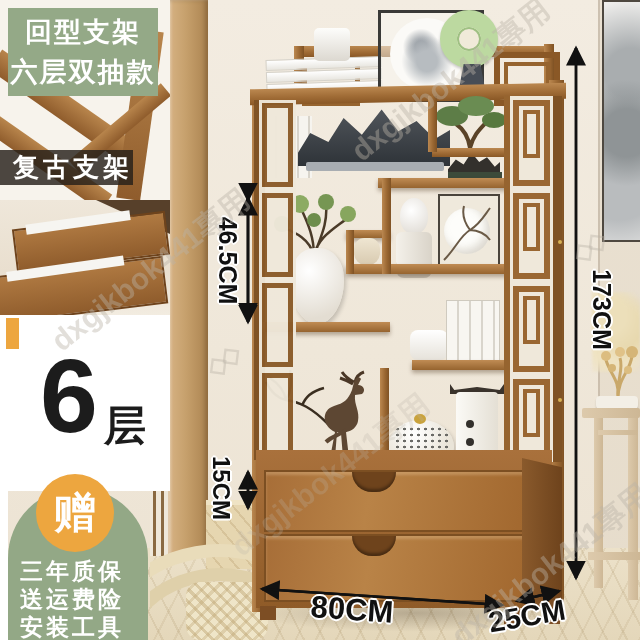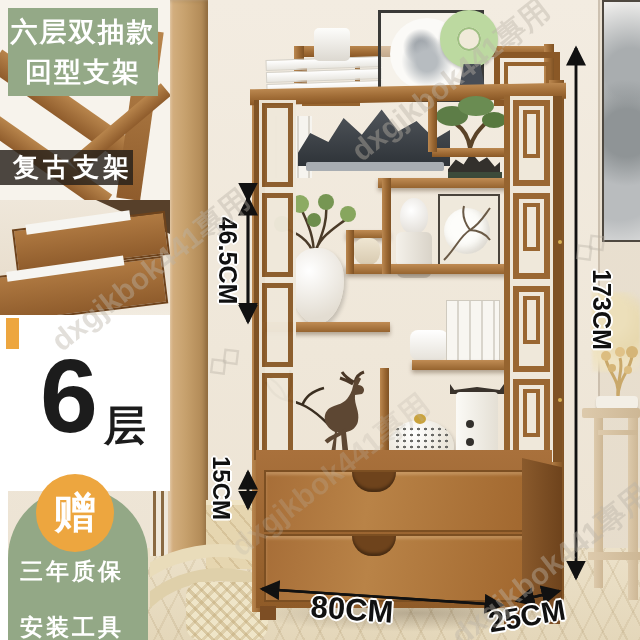--- a/index.html
+++ b/index.html
@@ -395,32 +395,33 @@
         <div class="paper"></div>
       </div>
     <div class="odrawer" id="od2">
         <div class="paper"></div>
       </div>
   </div>
   <div class="abs" id="lc-white1"></div>
   <div class="abs" id="lc-white2"></div>
 
   <div class="abs badge" id="badge-top">
+    <div>回型支架</div>
     <div>六层双抽款</div>
-    <div>回型支架</div>
   </div>
   <div class="abs" id="retro">复古支架</div>
   <div class="abs" id="accent"></div>
 
   <div class="abs" id="six">6</div>
   <div class="abs" id="ceng">层</div>
 
   <div class="abs" id="arch"></div>
   <div class="abs" id="gift-circle">赠</div>
   <div class="gline" id="g1">三年质保</div>
+  <div class="gline" id="g2">送运费险</div>
   <div class="gline" id="g3">安装工具</div>
 
   <svg class="abs" id="arrows" viewBox="0 0 640 640">
     <defs>
       <marker id="ah" markerWidth="10" markerHeight="10" refX="7" refY="4" orient="auto">
         <path d="M0 0 L8 4 L0 8 Z" fill="#111"></path>
       </marker>
     </defs>
     <line x1="248" y1="200" x2="248" y2="320" stroke="#111" stroke-width="2.5" marker-start="url(#ah)" marker-end="url(#ah)" transform="rotate(180 248 202) rotate(180 248 202)"></line>
     <line x1="248" y1="322" x2="248" y2="198" stroke="#111" stroke-width="2.5" marker-end="url(#ah)"></line>

